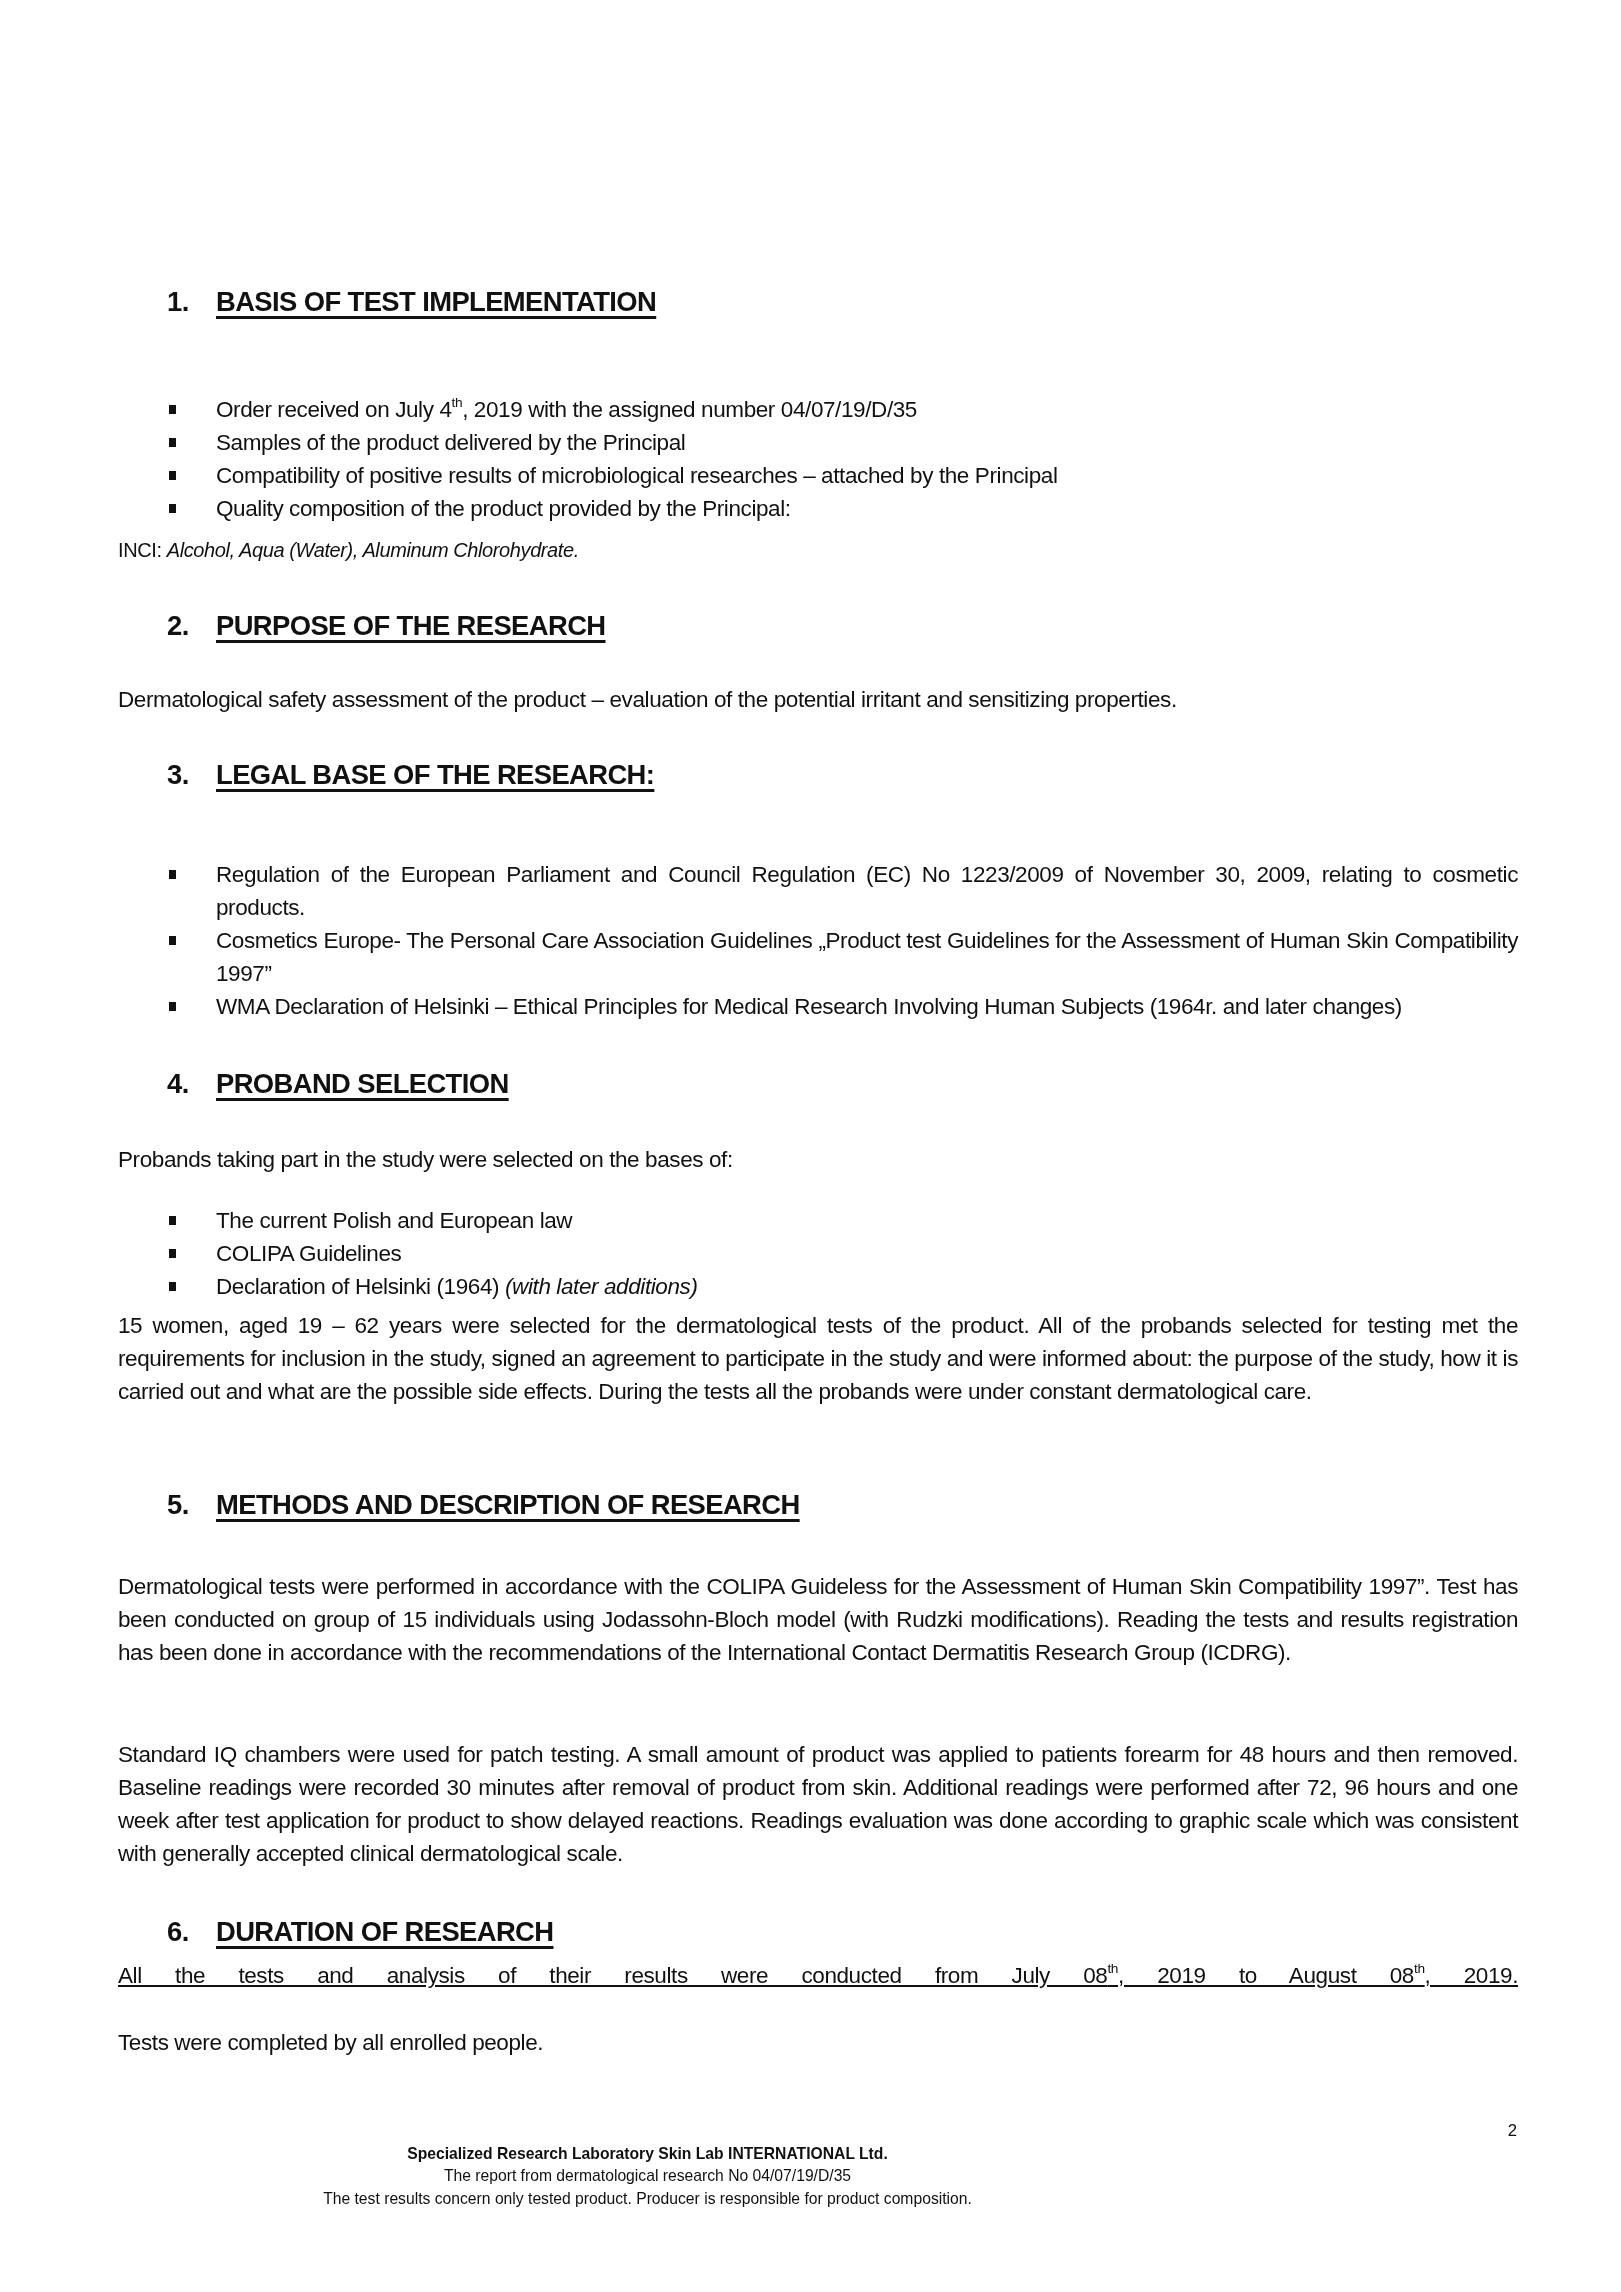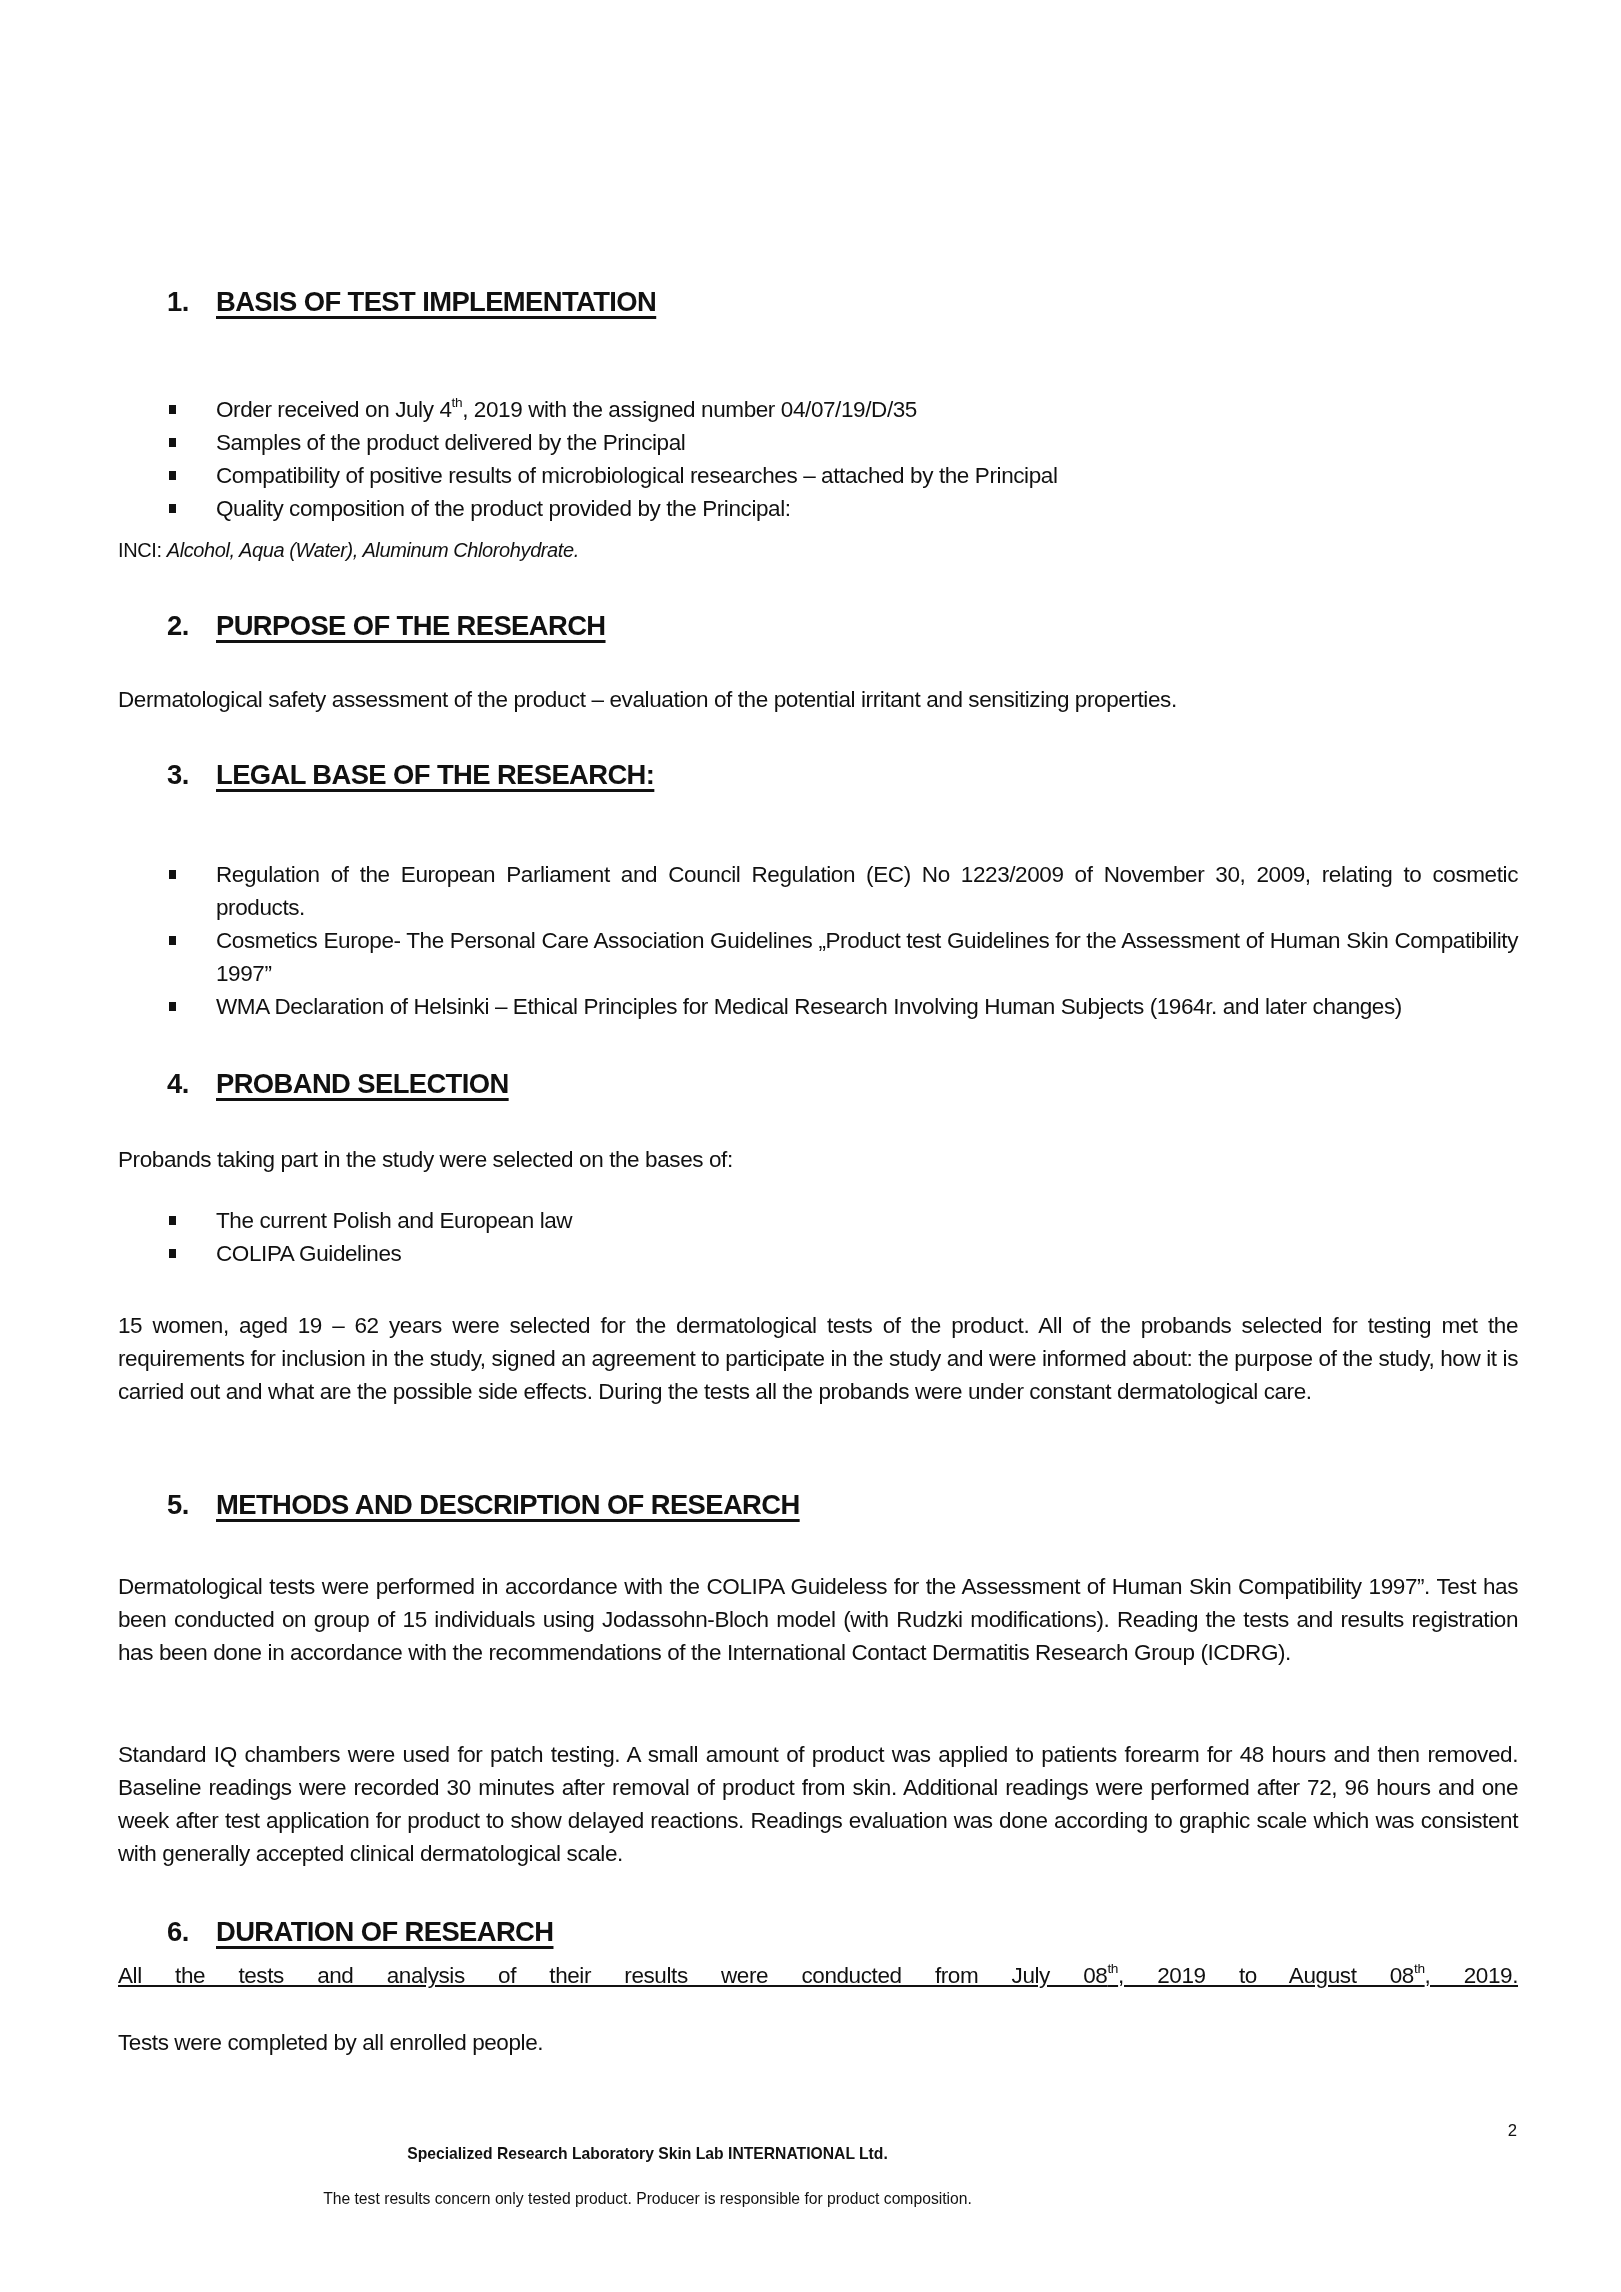--- a/index.html
+++ b/index.html
@@ -59,20 +59,21 @@
     </div>
 
     <div class="h" style="top:1066px">
       <span class="num">4.</span><span class="ttl">PROBAND SELECTION</span>
     </div>
     <div class="p" style="top:1143px">Probands taking part in the study were selected on the bases of:</div>
     <div class="bul" style="top:1176px">
       <ul>
         <li>The current Polish and European law</li>
         <li>COLIPA Guidelines</li>
+        <li><span>Declaration of Helsinki (1964) </span><i>(with later additions)</i></li>
       </ul>
     </div>
     <div class="p just" style="top:1309px">15 women, aged 19 – 62 years were selected for the dermatological tests of the product. All of the probands selected for testing met the requirements for inclusion in the study, signed an agreement to participate in the study and were informed about: the purpose of the study, how it is carried out and what are the possible side effects. During the tests all the probands were under constant dermatological care.</div>
 
     <div class="h" style="top:1487px">
       <span class="num">5.</span><span class="ttl">METHODS AND DESCRIPTION OF RESEARCH</span>
     </div>
     <div class="p just" style="top:1570px">Dermatological tests were performed in accordance with the COLIPA Guideless for the Assessment of Human Skin Compatibility 1997”. Test has been conducted on group of 15 individuals using Jodassohn-Bloch model (with Rudzki modifications). Reading the tests and results registration has been done in accordance with the recommendations of the International Contact Dermatitis Research Group (ICDRG).</div>
     <div class="p just" style="top:1738px">Standard IQ chambers were used for patch testing. A small amount of product was applied to patients forearm for 48 hours and then removed. Baseline readings were recorded 30 minutes after removal of product from skin. Additional readings were performed after 72, 96 hours and one week after test application for product to show delayed reactions. Readings evaluation was done according to graphic scale which was consistent with generally accepted clinical dermatological scale.</div>
 
@@ -81,15 +82,16 @@
     </div>
     <div class="p justall" style="top:1959px; text-align-last: justify; text-decoration: underline;">
       <span>All the tests and analysis of their results were conducted from July 08</span><sup>th</sup><span>, 2019 to August 08</span><sup>th</sup><span>, 2019.</span>
     </div>
     <div class="p" style="top:2026px">Tests were completed by all enrolled people.</div>
   </div>
 
   <div class="pagenum">2</div>
 
   <div class="footer" style="top:2143px; font-weight:bold;">Specialized Research Laboratory Skin Lab INTERNATIONAL Ltd.</div>
+  <div class="footer" style="top:2165px;">The report from dermatological research No 04/07/19/D/35</div>
   <div class="footer" style="top:2188px;">The test results concern only tested product. Producer is responsible for product composition.</div>
 </div>
 
 
 </body></html>

